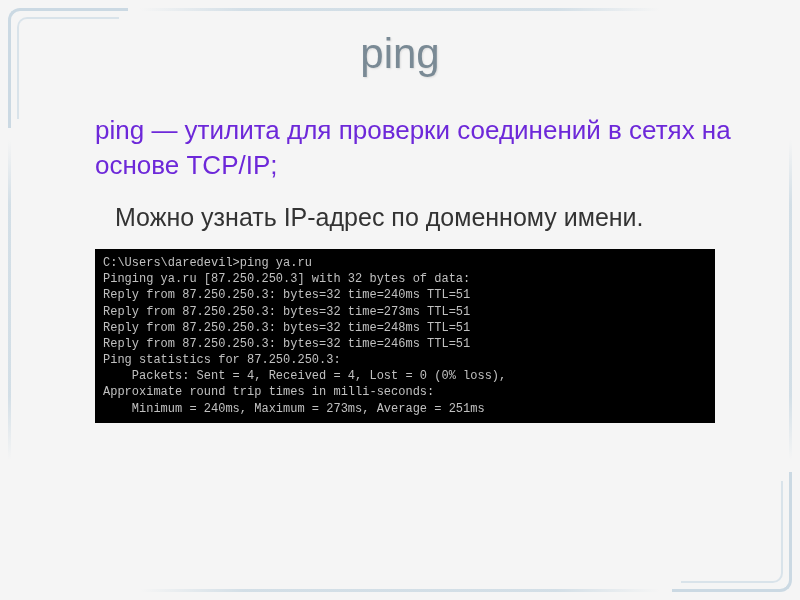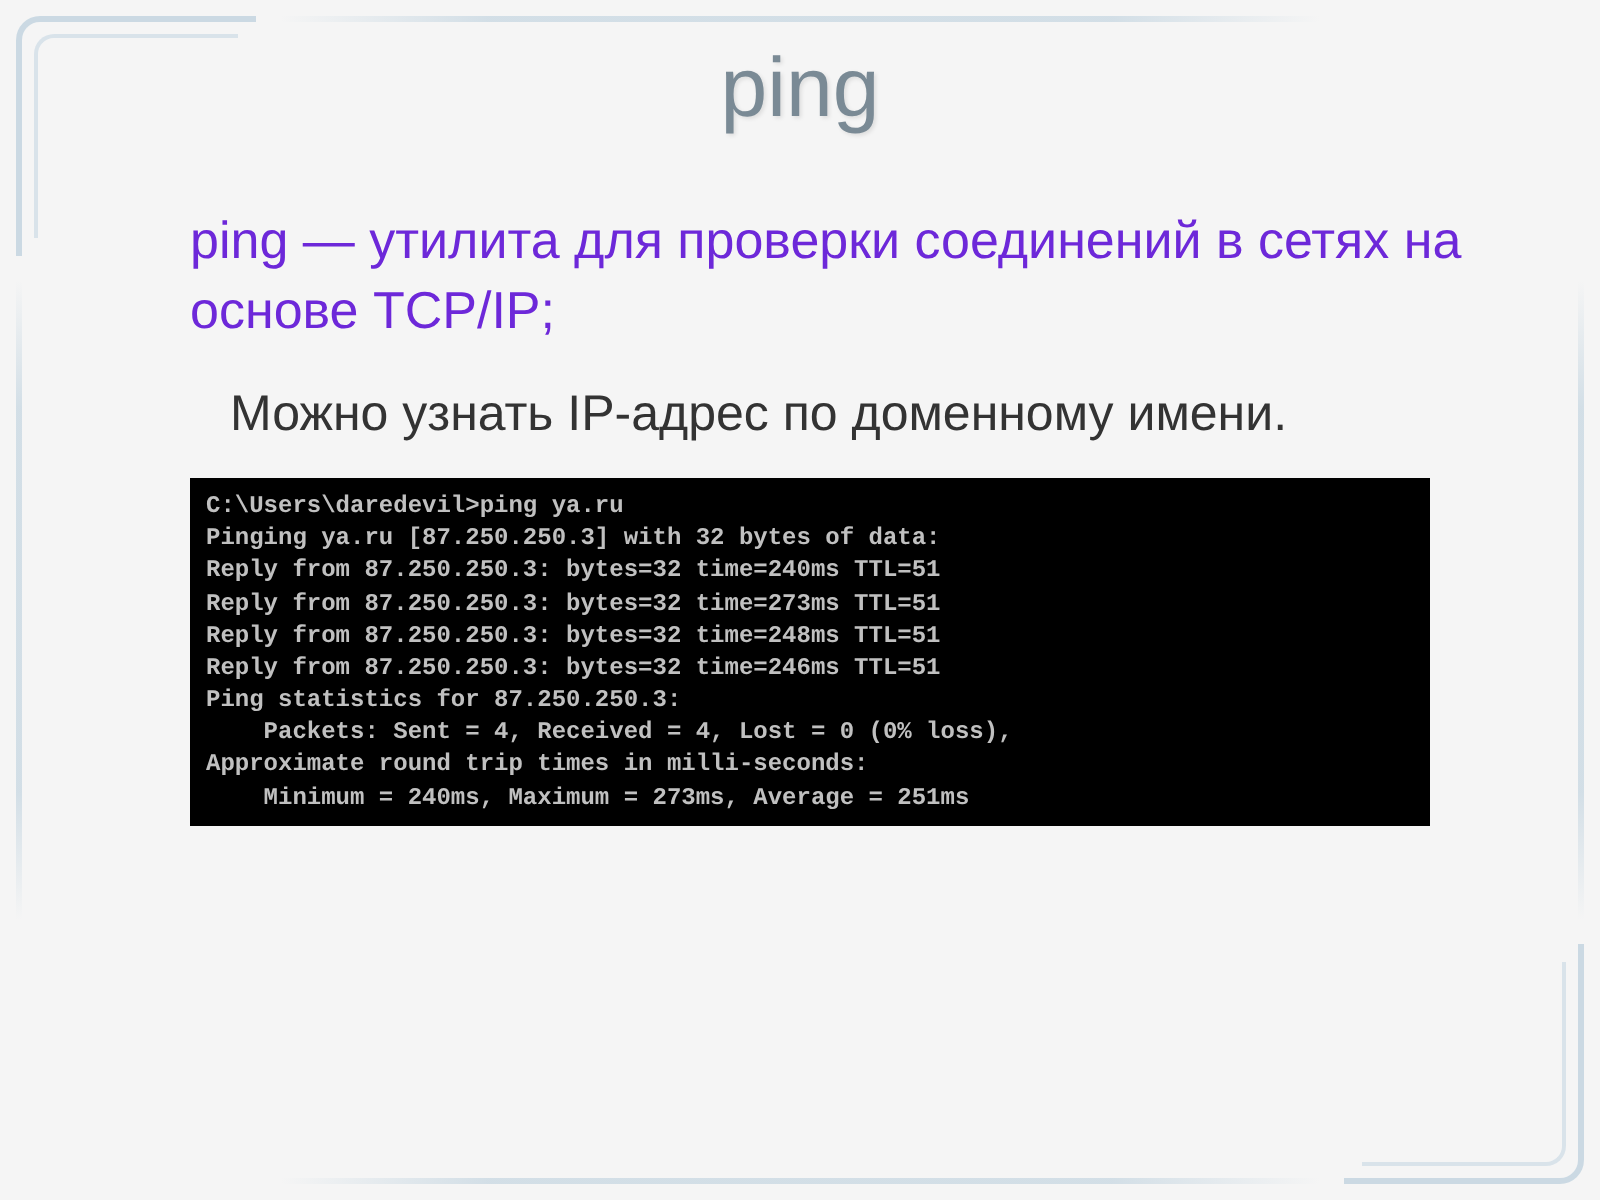--- a/index.html
+++ b/index.html
@@ -98,21 +98,21 @@
       position: absolute;
       top: 140px;
       left: 8px;
       bottom: 140px;
       width: 3px;
       background: linear-gradient(to bottom, transparent, #b0c8d8 20%, #b0c8d8 80%, transparent);
       opacity: 0.5;
     }
     .content {
       position: absolute;
-      top: 20px;
+      top: 30px;
       left: 55px;
       right: 55px;
     }
     .slide-title {
       text-align: center;
       font-size: 42px;
       color: #7a8a95;
       font-weight: normal;
       margin-bottom: 35px;
       text-shadow: 1px 1px 2px rgba(0,0,0,0.1);
@@ -141,21 +141,20 @@
       font-size: 12px;
       padding: 6px 8px;
       margin-top: 14px;
       margin-left: 40px;
       margin-right: 30px;
       line-height: 1.35;
       white-space: pre;
     }
     .terminal-line {
       display: block;
-      font-weight: bold;
     }
   </style>
 </head>
 <body>
 
 <div class="frame-decoration">
   <div class="corner-tl"></div>
   <div class="corner-br"></div>
   <div class="edge-right"></div>
   <div class="edge-bottom"></div>

